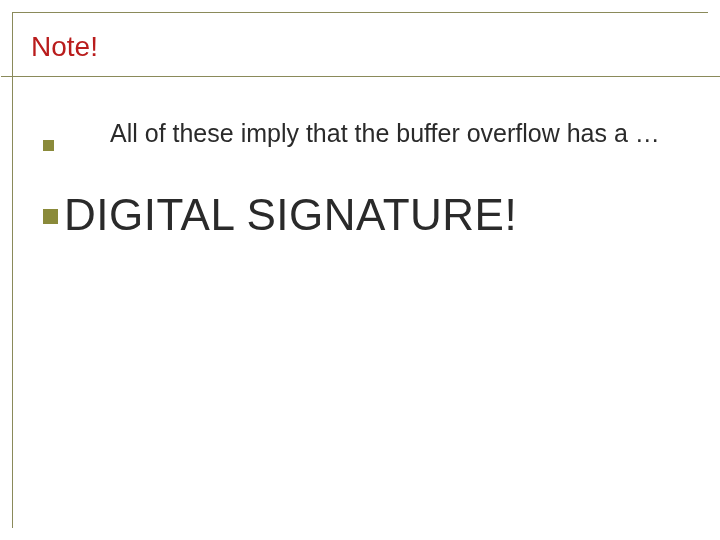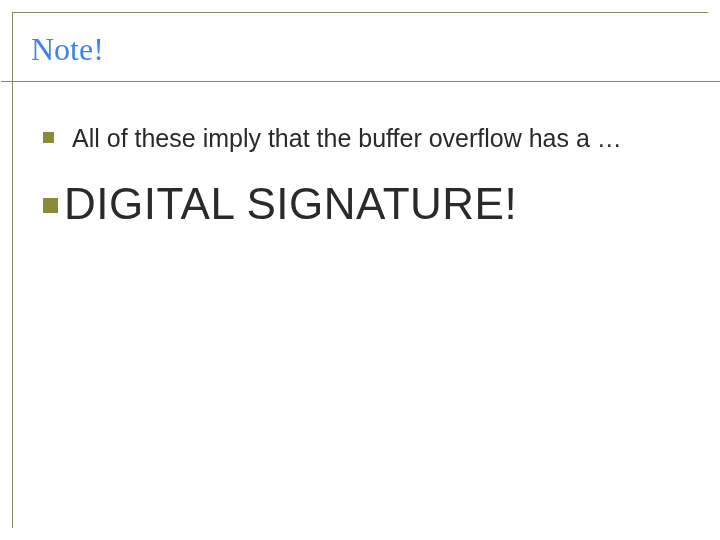--- a/index.html
+++ b/index.html
@@ -22,40 +22,41 @@
       right: 12px;
       bottom: 12px;
       border-top: 1px solid #8a8a5a;
       border-left: 1px solid #8a8a5a;
     }
     .title-container {
       position: relative;
       padding: 18px 0 14px 18px;
     }
     .title {
-      font-size: 32px;
+      font-size: 28px;
       font-weight: normal;
-      color: #3b82f6;
-      font-family: Liberation Serif, serif;
+      color: #b91c1c;
+      font-family: Liberation Sans, sans-serif;
     }
     .title-underline {
       position: absolute;
       left: -12px;
       right: -12px;
       bottom: 0;
       height: 1px;
       background: #8a8a5a;
     }
     .content {
       padding: 40px 30px 0 30px;
     }
     .bullet-row {
       display: flex;
-      align-items: flex-start;
-      margin-bottom: 24px;
+      align-items: flex-end;
+      margin-bottom: 40px;
+      gap: 38px;
     }
     .bullet-square {
       width: 11px;
       height: 11px;
       background: #8a8a3a;
       flex-shrink: 0;
       margin-top: 10px;
       margin-right: 18px;
     }
     .bullet-text {

